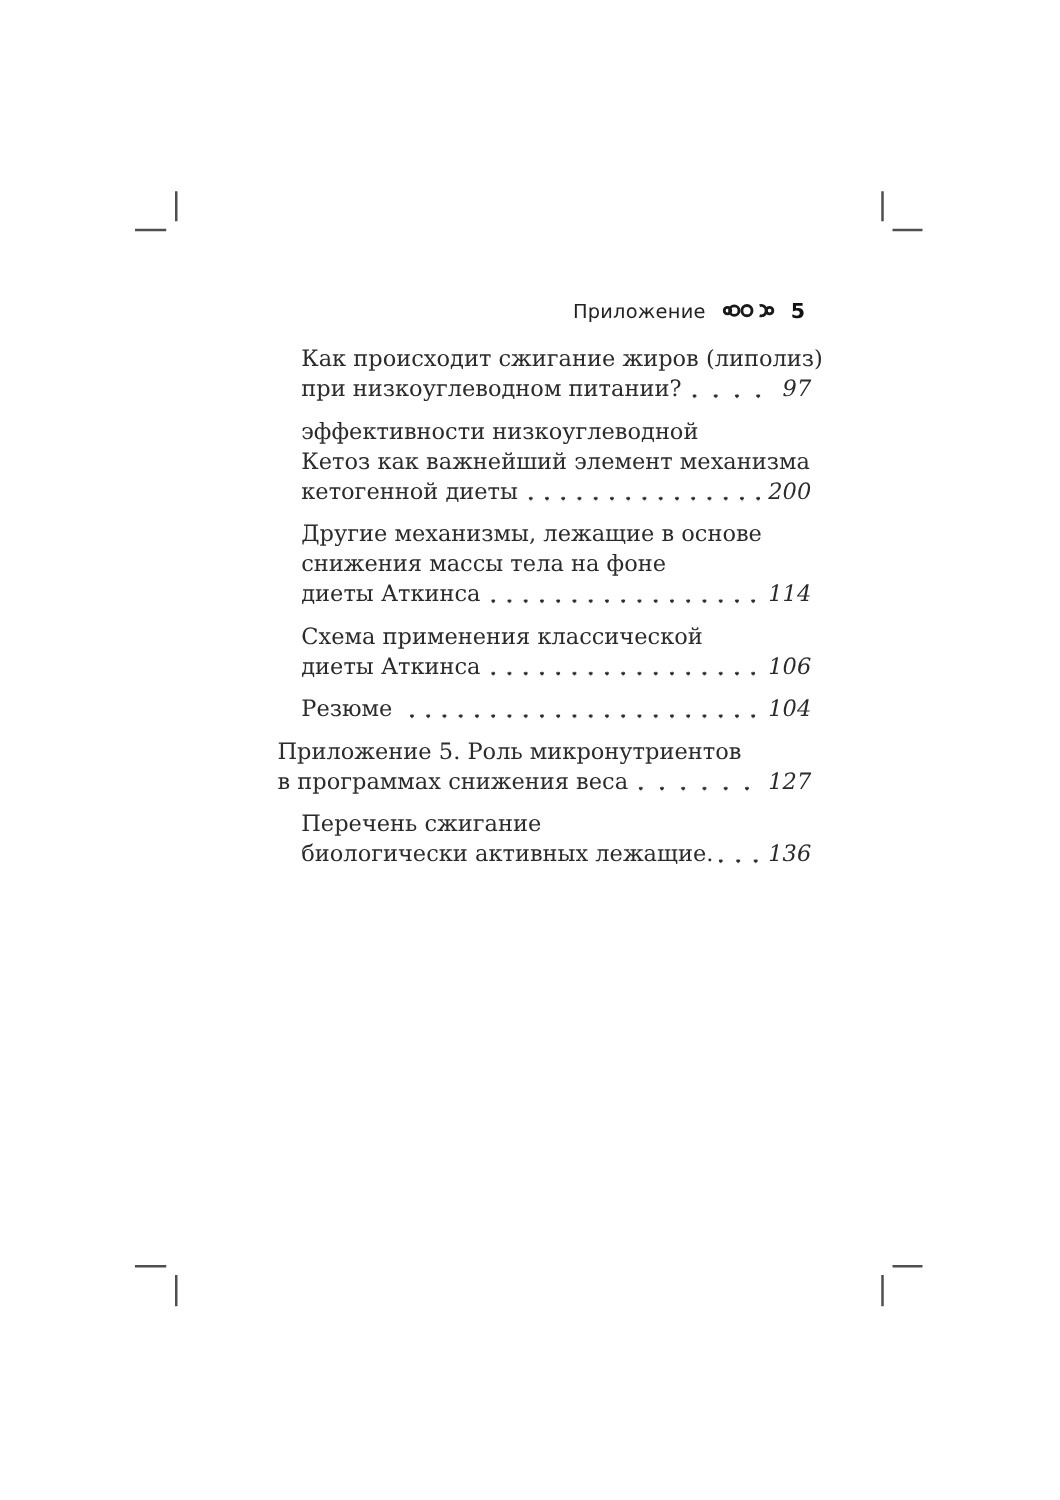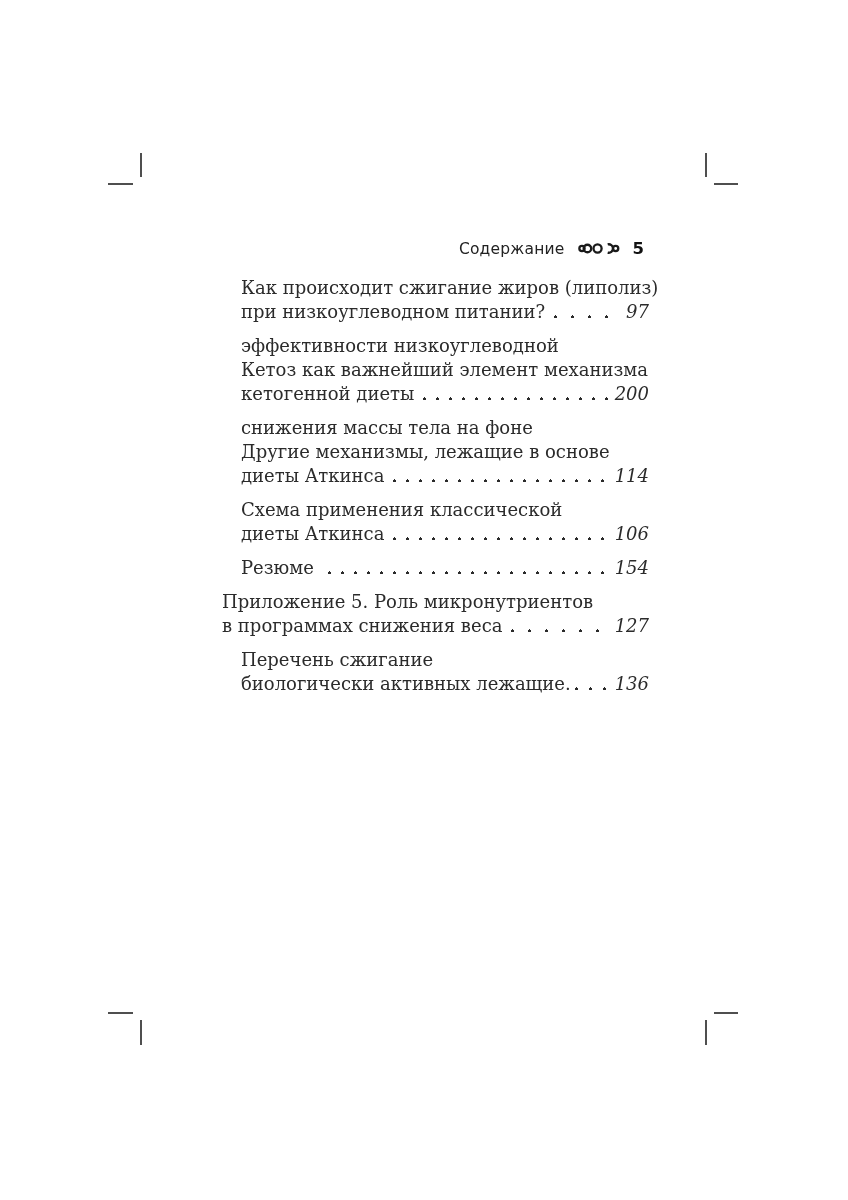--- a/index.html
+++ b/index.html
@@ -51,21 +51,21 @@
 <div class="crop-mark" style="left:140px; top:153px; width:2px; height:24px;"></div>
 <div class="crop-mark" style="left:108px; top:183px; width:25px; height:2px;"></div>
 <div class="crop-mark" style="left:705px; top:153px; width:2px; height:24px;"></div>
 <div class="crop-mark" style="left:714px; top:183px; width:24px; height:2px;"></div>
 <div class="crop-mark" style="left:108px; top:1012px; width:25px; height:2px;"></div>
 <div class="crop-mark" style="left:140px; top:1020px; width:2px; height:25px;"></div>
 <div class="crop-mark" style="left:714px; top:1012px; width:24px; height:2px;"></div>
 <div class="crop-mark" style="left:705px; top:1020px; width:2px; height:25px;"></div>
 
 <div class="page-header">
-  <span class="header-title">Содержание</span>
+  <span class="header-title">Приложение</span>
   <span class="header-ornament">
     <svg width="42" height="15" viewBox="0 0 58 20" aria-hidden="true">
       <g fill="none" stroke="#1a1a1a" stroke-width="3.2">
         <circle cx="5.5" cy="10" r="3.6"></circle>
         <circle cx="13" cy="10" r="5.2"></circle>
         <circle cx="27" cy="10" r="5.6"></circle>
         <path d="M41 4.4 A5.8 5.8 0 1 1 41 15.6"></path>
         <circle cx="52" cy="10" r="3.6"></circle>
       </g>
     </svg>
@@ -88,43 +88,43 @@
     <div class="toc-line">эффективности низкоуглеводной</div>
     <div class="toc-line">Кетоз как важнейший элемент механизма</div>
     <div class="toc-lastline">
       <span class="line-text">кетогенной диеты</span>
       <span class="dot-leader"></span>
       <span class="page-num">200</span>
     </div>
   </div>
 
   <div class="toc-entry">
+    <div class="toc-line">Другие механизмы, лежащие в основе</div>
     <div class="toc-line">снижения массы тела на фоне</div>
-    <div class="toc-line">Другие механизмы, лежащие в основе</div>
     <div class="toc-lastline">
       <span class="line-text">диеты Аткинса</span>
       <span class="dot-leader"></span>
       <span class="page-num">114</span>
     </div>
   </div>
 
   <div class="toc-entry">
     <div class="toc-line">Схема применения классической</div>
     <div class="toc-lastline">
       <span class="line-text">диеты Аткинса</span>
       <span class="dot-leader"></span>
       <span class="page-num">106</span>
     </div>
   </div>
 
   <div class="toc-entry">
     <div class="toc-lastline">
       <span class="line-text">Резюме</span>
       <span class="dot-leader" style="margin-left:14px;"></span>
-      <span class="page-num">154</span>
+      <span class="page-num">104</span>
     </div>
   </div>
 
   <div class="toc-entry top-level">
     <div class="toc-line">Приложение 5. Роль микронутриентов</div>
     <div class="toc-lastline">
       <span class="line-text">в программах снижения веса</span>
       <span class="dot-leader wide"></span>
       <span class="page-num">127</span>
     </div>

